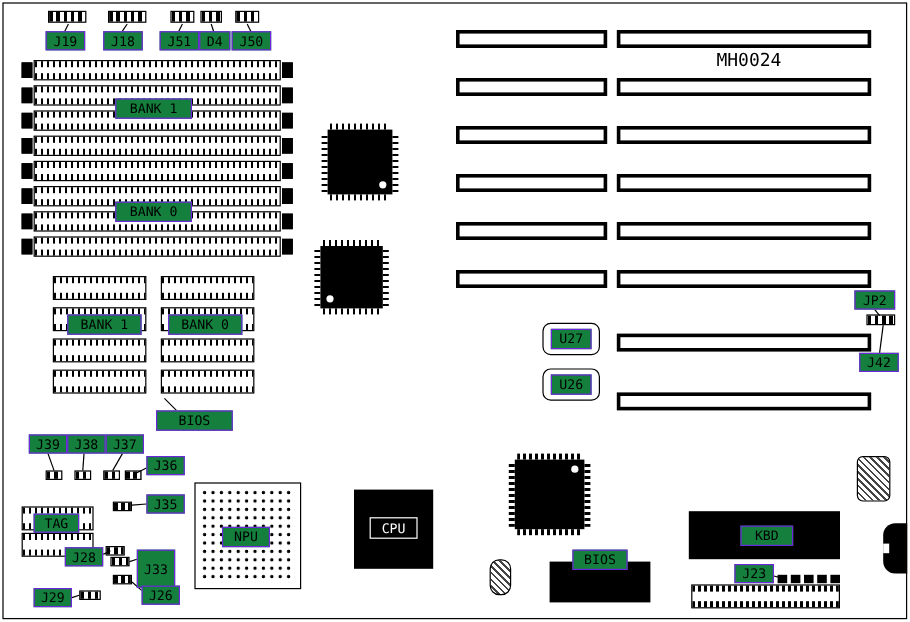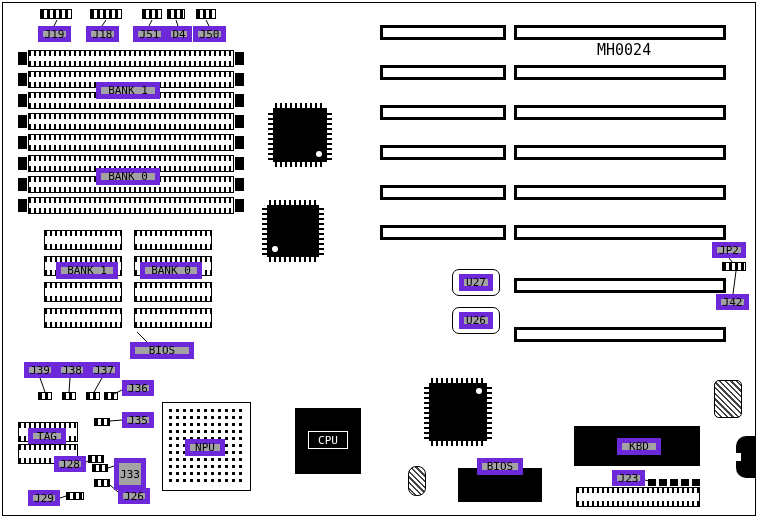--- a/index.html
+++ b/index.html
@@ -1,20 +1,20 @@
 <!DOCTYPE html>
 <html><head>
 <meta charset="utf-8">
 <style>
   html,body{margin:0;padding:0;background:#fff;}
   #board{position:relative;width:758px;height:518px;background:#fff;
          font-family:"DejaVu Sans Mono","Liberation Mono",monospace;overflow:hidden;}
   #frame{position:absolute;inset:2px;border:1px solid #000;}
   .a{position:absolute;box-sizing:border-box;}
-  .lbl{position:absolute;box-sizing:border-box;border:5px solid #6d28d9;background:#a3a3a3;color:#000;
+  .lbl{position:absolute;box-sizing:border-box;border:1px solid #6d28d9;background:#15803d;color:#000;
        font-size:11px;display:flex;align-items:center;justify-content:center;white-space:nowrap;z-index:5;}
   .lbl-white{border:1px solid #fff;background:transparent;color:#fff;}
   .txt{position:absolute;font-size:15px;color:#000;z-index:5;}
   
   .simm,.dip{border:1px solid #000;background-color:#fff;
        background-image:repeating-linear-gradient(90deg,#000 0 2px,#fff 2px 5px),
                         repeating-linear-gradient(90deg,#000 0 2px,#fff 2px 5px);
        background-size:100% 5px,100% 5px;background-position:0 0,0 100%;
        background-repeat:no-repeat,no-repeat;}
   .clip{background:#000;border:1px solid #000;}

